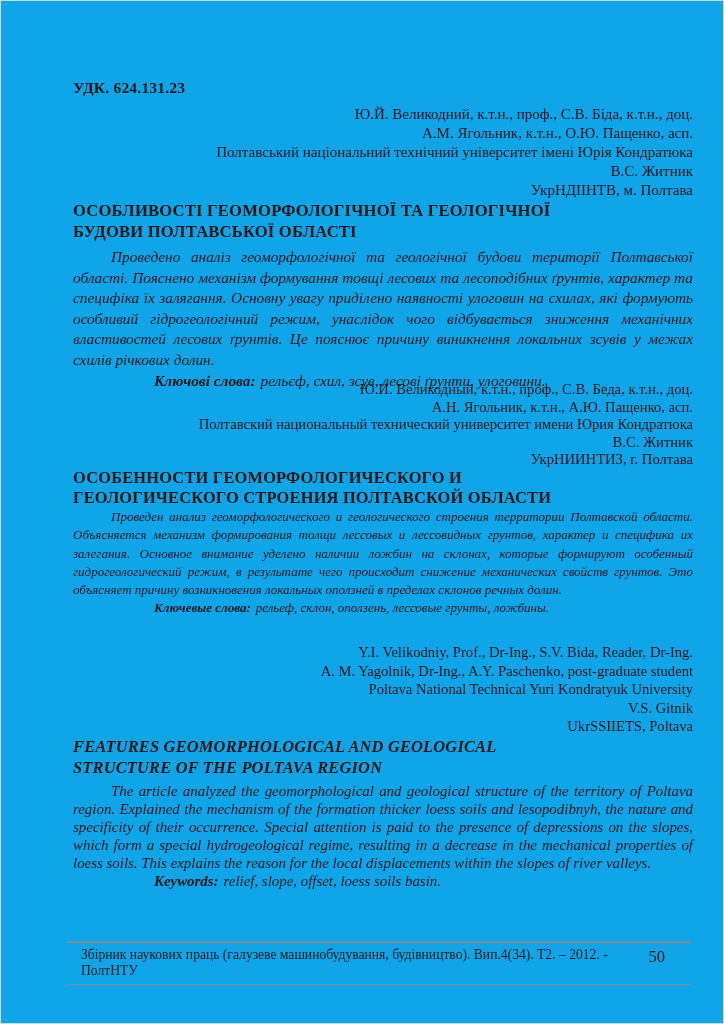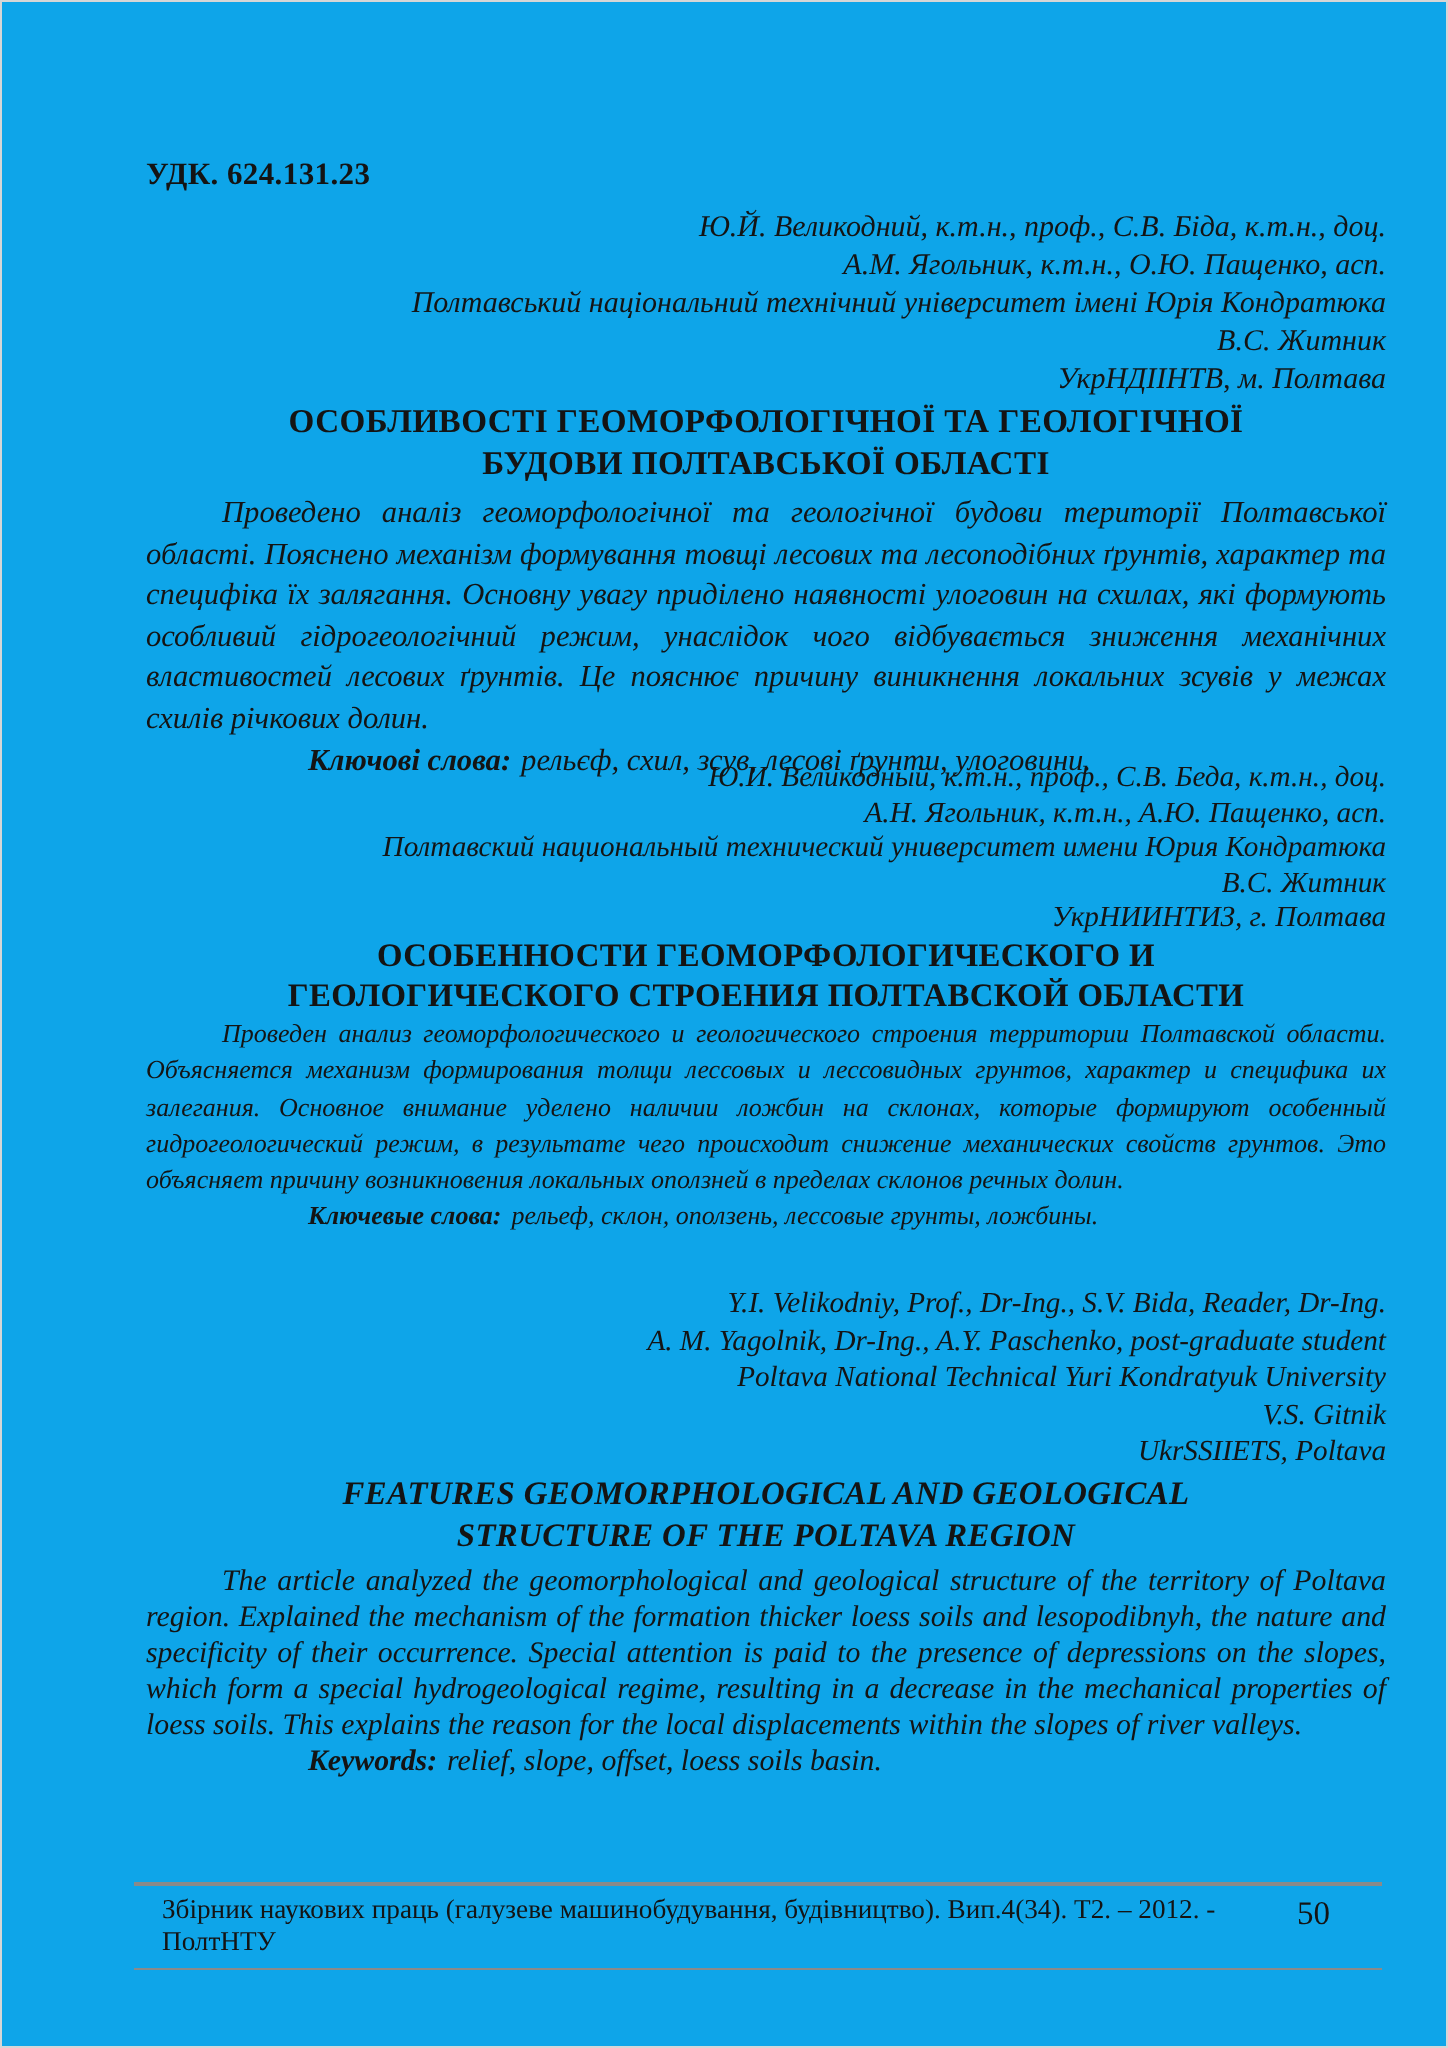--- a/index.html
+++ b/index.html
@@ -20,29 +20,29 @@
   }
   .block { position: absolute; left: 72px; width: 620px; }
 
   .udc {
     top: 78px;
     font-size: 15.5px;
     font-weight: bold;
     letter-spacing: 0.2px;
   }
 
-  .authors { text-align: right; font-style: italic; }
+  .authors { text-align: right; }
   .authors div { white-space: nowrap; }
 
   .uk-authors { top: 104px; font-size: 15px;   line-height: 19px; }
   .ru-authors { top: 380px; font-size: 14.6px; line-height: 17.6px; }
   .en-authors { top: 642px; font-size: 14.6px; line-height: 18.6px; }
 
   .title {
-    text-align: center;
+    text-align: left;
     font-weight: bold;
     letter-spacing: 0.2px;
   }
   .uk-title { top: 199px; font-size: 16.6px; line-height: 21px; }
   .ru-title { top: 467px; font-size: 16.4px; line-height: 20px; }
   .en-title { top: 736px; font-size: 16.4px; line-height: 20.5px; font-style: italic; }
 
   .abstract {
     font-style: italic;
     text-align: justify;

